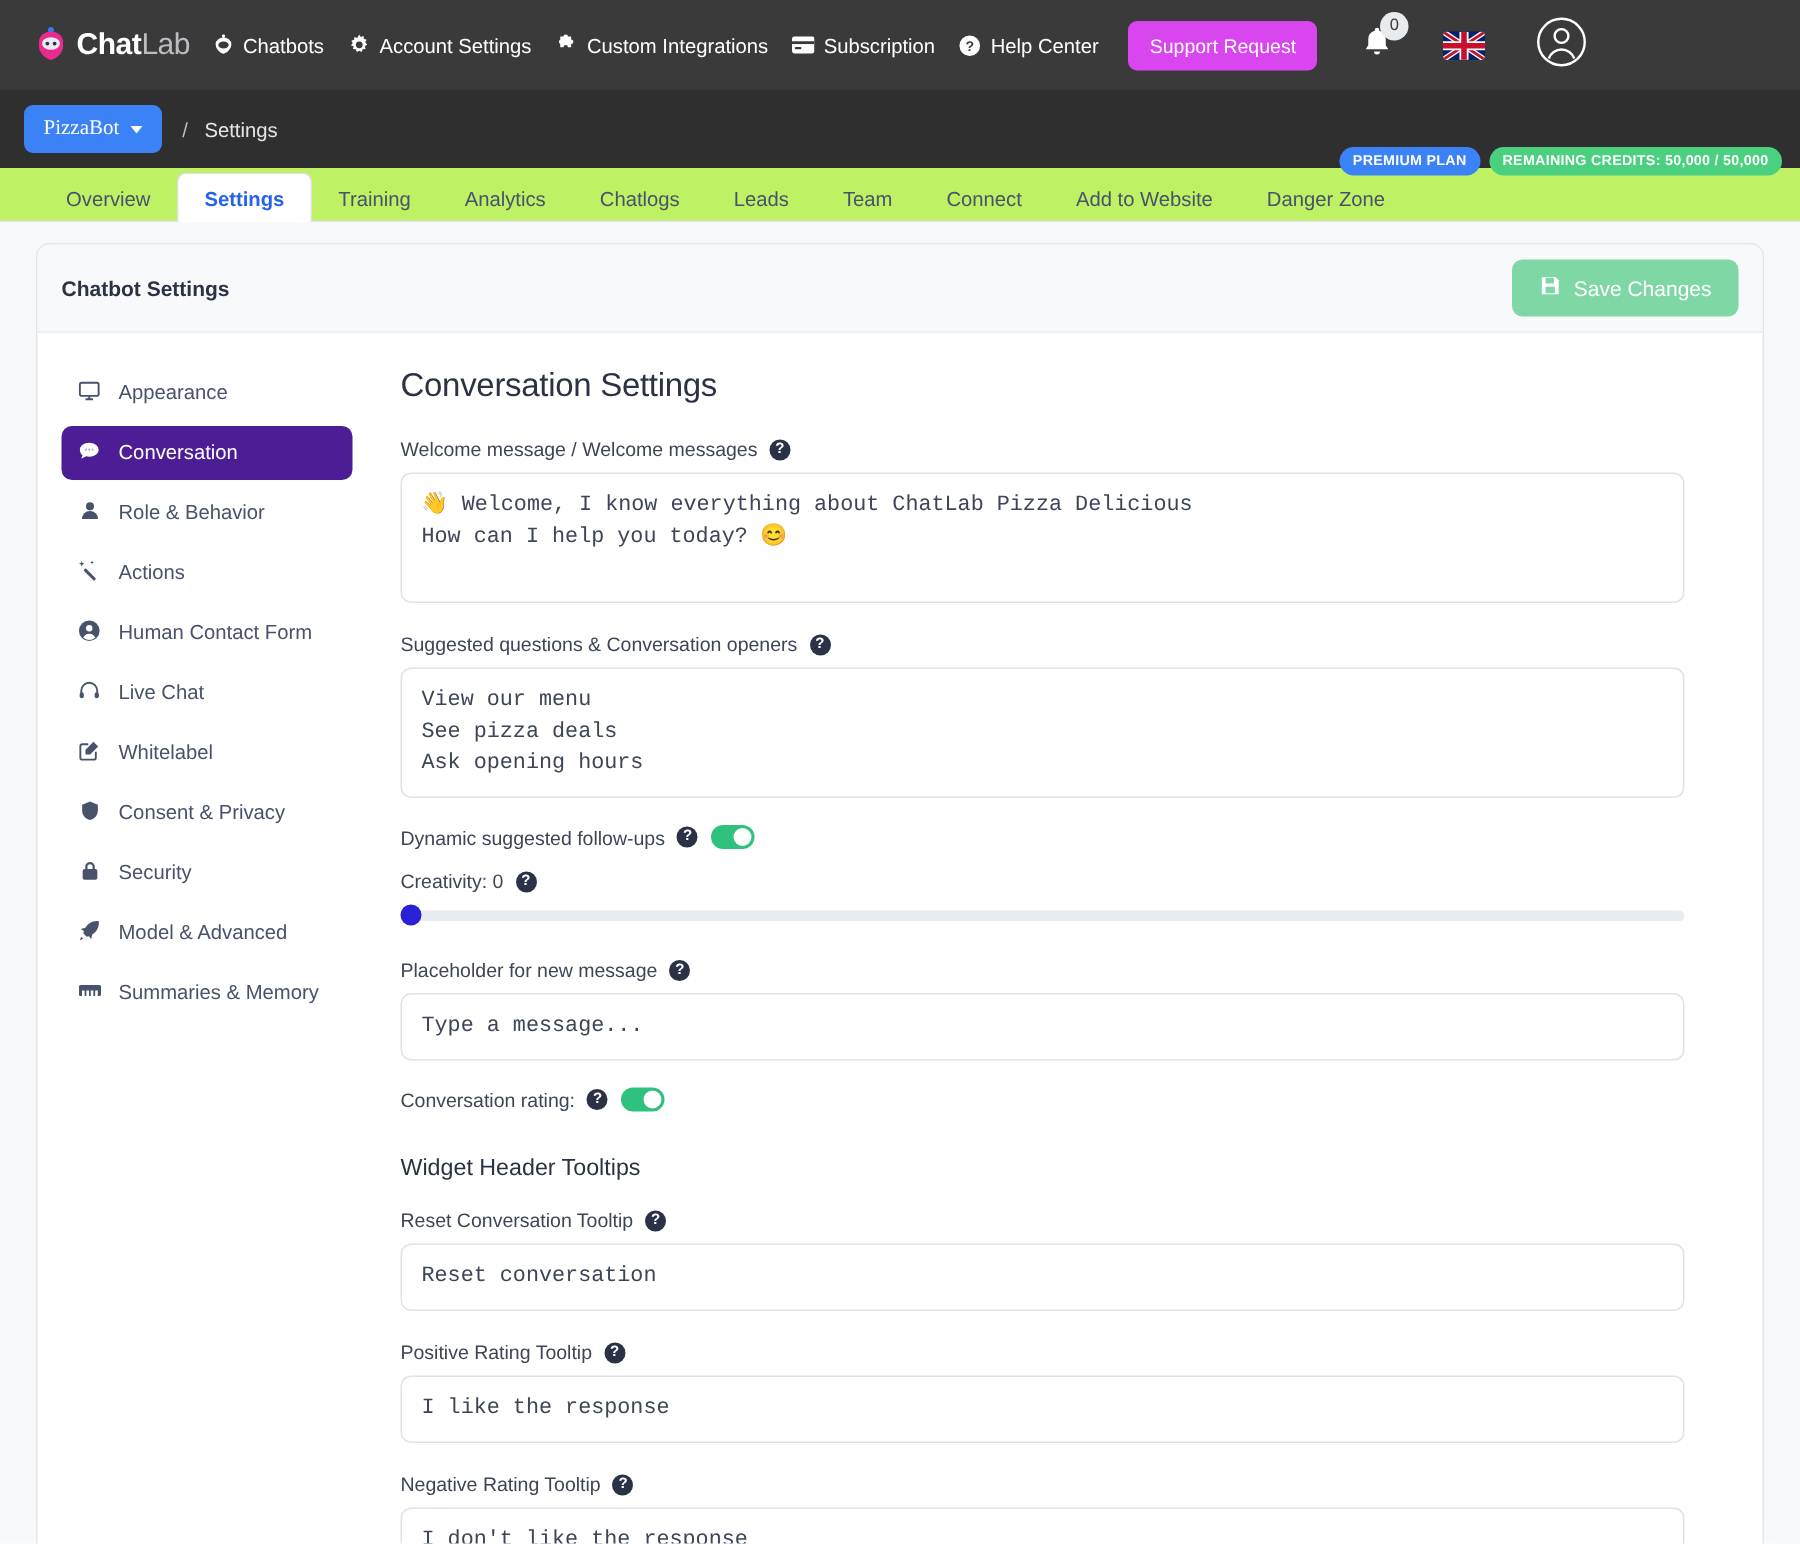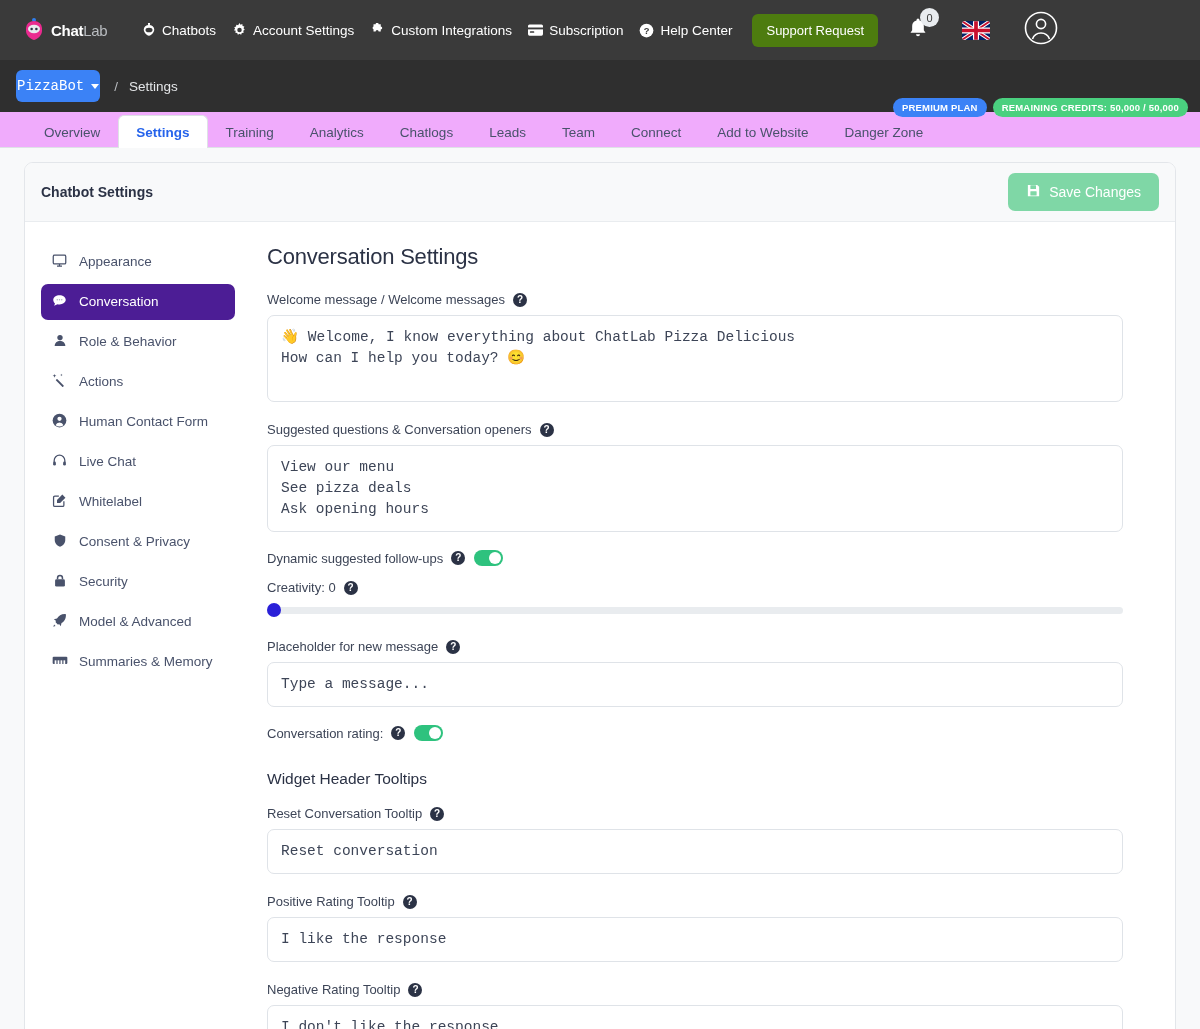--- a/index.html
+++ b/index.html
@@ -14,38 +14,38 @@
   
   .topbar {
     height: 60px; width: 1200px;
     background: #3a3a3a;
     display: flex; align-items: center;
     padding: 0 18px 0 22px;
     position: relative;
   }
   .logo { display: flex; align-items: center; gap: 5px; }
   .logo-mark { width: 24px; height: 24px; position: relative; }
-  .logo-text { font-size: 15px; letter-spacing: -0.3px; }
+  .logo-text { font-size: 20px; letter-spacing: -0.3px; }
   .logo-text .b { color: #ffffff; font-weight: bold; }
   .logo-text .g { color: #b9bcc0; font-weight: normal; }
 
   .topnav {
     position: absolute; left: 0; right: 0;
     display: flex; align-items: center; justify-content: center;
     gap: 16px; pointer-events: none;
   }
   .topnav > * { pointer-events: auto; }
   .topnav-item {
     display: flex; align-items: center; gap: 6px;
     color: #ffffff; font-size: 13.5px; cursor: pointer;
     white-space: nowrap;
   }
   .topnav-item svg { display: block; }
   .support-btn {
-    background: #4d7c0f; color: #fff;
+    background: #d946ef; color: #fff;
     border: none; border-radius: 6px;
     font-size: 13px; font-family: inherit;
     padding: 9px 14px; cursor: pointer;
     margin-left: 4px;
   }
   .bell-wrap { position: relative; margin-left: 14px; cursor: pointer; }
   .bell-badge {
     position: absolute; top: -9px; left: 12px;
     background: #e9ecef; color: #3a3a3a;
     border-radius: 50%; width: 19px; height: 19px;
@@ -62,22 +62,22 @@
 
   
   .crumbbar {
     height: 52px; width: 1200px;
     background: #2f2f2f;
     display: flex; align-items: center;
     padding: 0 16px; position: relative;
   }
   .bot-btn {
     background: #3b82f6; color: #fff; border: none;
-    border-radius: 6px; font-size: 14px; font-family: Liberation Mono, monospace;
-    padding: 8px 1px; cursor: pointer;
+    border-radius: 6px; font-size: 14px; font-family: Liberation Serif, serif;
+    padding: 8px 13px; cursor: pointer;
     display: flex; align-items: center; gap: 7px;
   }
   .caret {
     width: 0; height: 0;
     border-left: 4px solid transparent;
     border-right: 4px solid transparent;
     border-top: 5px solid #fff;
   }
   .crumb-sep { color: #b9bcc0; font-size: 13.5px; margin: 0 11px 0 14px; }
   .crumb-cur { color: #e4e6e8; font-size: 13.5px; }
@@ -90,21 +90,21 @@
     color: #fff; font-size: 9.5px; font-weight: bold;
     border-radius: 10px; padding: 4px 9px; letter-spacing: 0.2px;
     white-space: nowrap;
   }
   .badge-plan { background: #3b82f6; }
   .badge-credits { background: #4ad07f; }
 
   
   .tabsbar {
     width: 1200px; height: 36px;
-    background: #f0abfc;
+    background: #bef264;
     border-bottom: 1px solid #dee2e6;
     display: flex; align-items: flex-end;
     padding-left: 26px;
   }
   .tab {
     font-size: 13.5px; color: #49526b;
     padding: 9px 17px 8px; cursor: pointer;
     border: 1px solid transparent;
     border-bottom: none; position: relative; top: 1px;
     white-space: nowrap;

